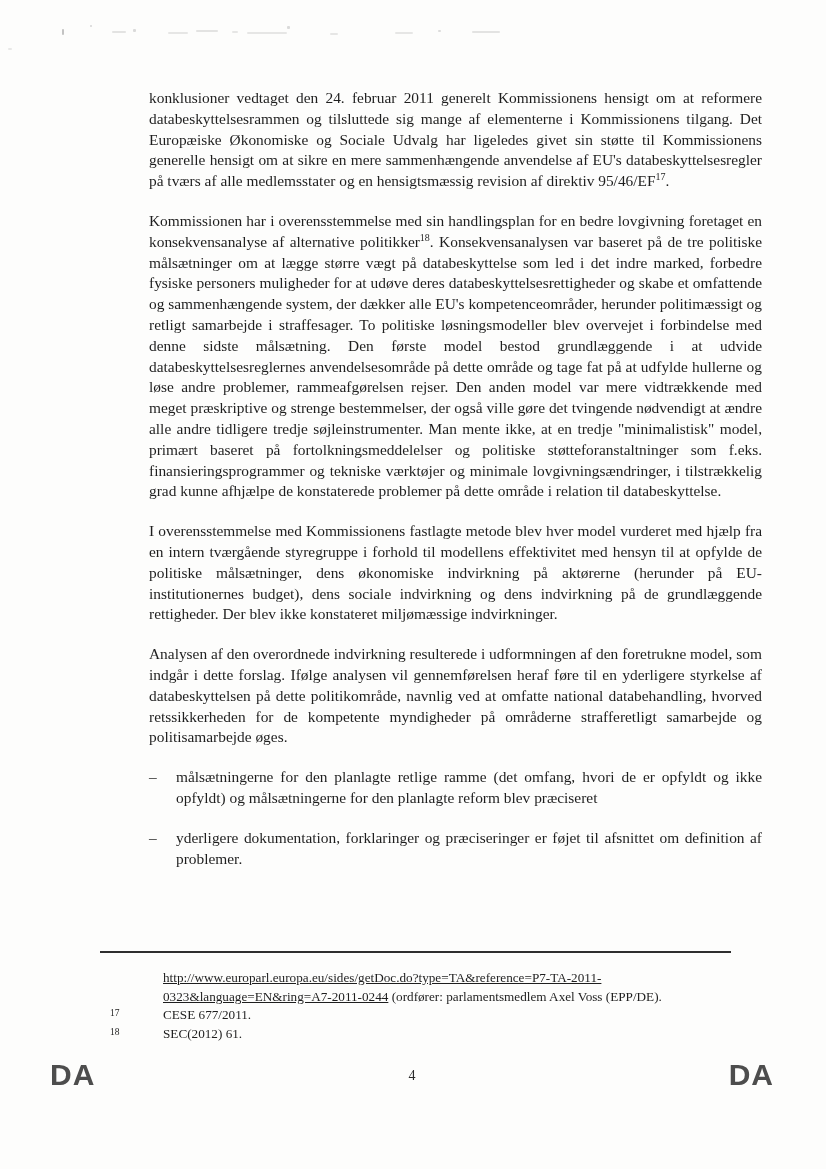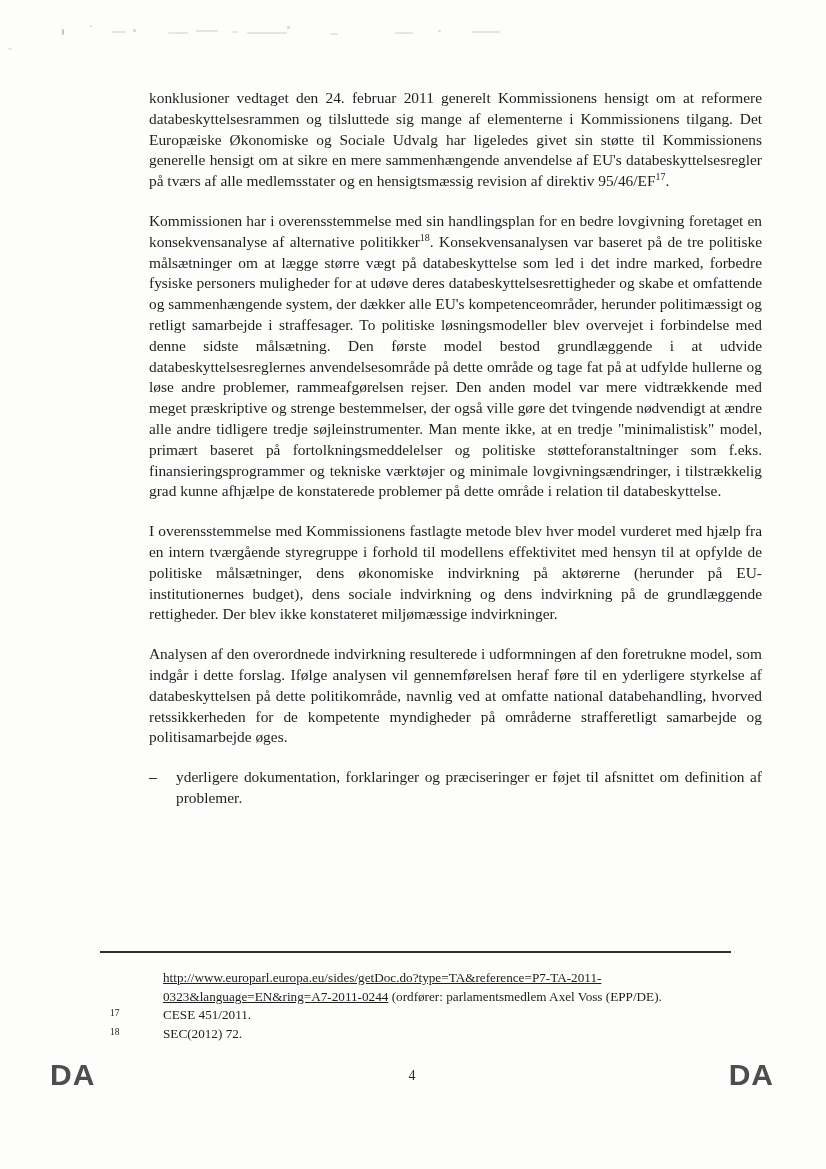--- a/index.html
+++ b/index.html
@@ -84,45 +84,46 @@
 
     <p class="para"><span>Kommissionen har i overensstemmelse med sin handlingsplan for en bedre lovgivning foretaget en konsekvensanalyse af alternative politikker</span><sup class="fnref">18</sup><span>. Konsekvensanalysen var baseret på de tre politiske målsætninger om at lægge større vægt på databeskyttelse som led i det indre marked, forbedre fysiske personers muligheder for at udøve deres databeskyttelsesrettigheder og skabe et omfattende og sammenhængende system, der dækker alle EU's kompetenceområder, herunder politimæssigt og retligt samarbejde i straffesager. To politiske løsningsmodeller blev overvejet i forbindelse med denne sidste målsætning. Den første model bestod grundlæggende i at udvide databeskyttelsesreglernes anvendelsesområde på dette område og tage fat på at udfylde hullerne og løse andre problemer, rammeafgørelsen rejser. Den anden model var mere vidtrækkende med meget præskriptive og strenge bestemmelser, der også ville gøre det tvingende nødvendigt at ændre alle andre tidligere tredje søjleinstrumenter. Man mente ikke, at en tredje "minimalistisk" model, primært baseret på fortolkningsmeddelelser og politiske støtteforanstaltninger som f.eks. finansieringsprogrammer og tekniske værktøjer og minimale lovgivningsændringer, i tilstrækkelig grad kunne afhjælpe de konstaterede problemer på dette område i relation til databeskyttelse.</span></p>
 
     <p class="para"><span>I overensstemmelse med Kommissionens fastlagte metode blev hver model vurderet med hjælp fra en intern tværgående styregruppe i forhold til modellens effektivitet med hensyn til at opfylde de politiske målsætninger, dens økonomiske indvirkning på aktørerne (herunder på EU-institutionernes budget), dens sociale indvirkning og dens indvirkning på de grundlæggende rettigheder. Der blev ikke konstateret miljømæssige indvirkninger.</span></p>
 
     <p class="para"><span>Analysen af den overordnede indvirkning resulterede i udformningen af den foretrukne model, som indgår i dette forslag. Ifølge analysen vil gennemførelsen heraf føre til en yderligere styrkelse af databeskyttelsen på dette politikområde, navnlig ved at omfatte national databehandling, hvorved retssikkerheden for de kompetente myndigheder på områderne strafferetligt samarbejde og politisamarbejde øges.</span></p>
 
 
     <div class="dash-item">
       <span class="dash">–</span>
+      <span>målsætningerne for den planlagte retlige ramme (det omfang, hvori de er opfyldt og ikke opfyldt) og målsætningerne for den planlagte reform blev præciseret</span>
     </div>
 
     <div class="dash-item">
       <span class="dash">–</span>
       <span>yderligere dokumentation, forklaringer og præciseringer er føjet til afsnittet om definition af problemer.</span>
     </div>
 
   </div>
 
   <div class="footnotes">
     <div class="fn-rule"></div>
 
     <div class="fn-row">
       <span class="fn-marker"></span>
       <span><a class="fn-link">http://www.europarl.europa.eu/sides/getDoc.do?type=TA&amp;reference=P7-TA-2011-0323&amp;language=EN&amp;ring=A7-2011-0244</a><span> (ordfører: parlamentsmedlem Axel Voss (EPP/DE).</span></span>
     </div>
 
     <div class="fn-row">
       <span class="fn-marker">17</span>
-      <span>CESE 451/2011.</span>
+      <span>CESE 677/2011.</span>
     </div>
 
     <div class="fn-row">
       <span class="fn-marker">18</span>
-      <span>SEC(2012) 72.</span>
+      <span>SEC(2012) 61.</span>
     </div>
   </div>
 
   <div class="footer">
     <span class="da">DA</span>
     <span class="pagenum">4</span>
     <span class="da">DA</span>
   </div>
 
 </div>

